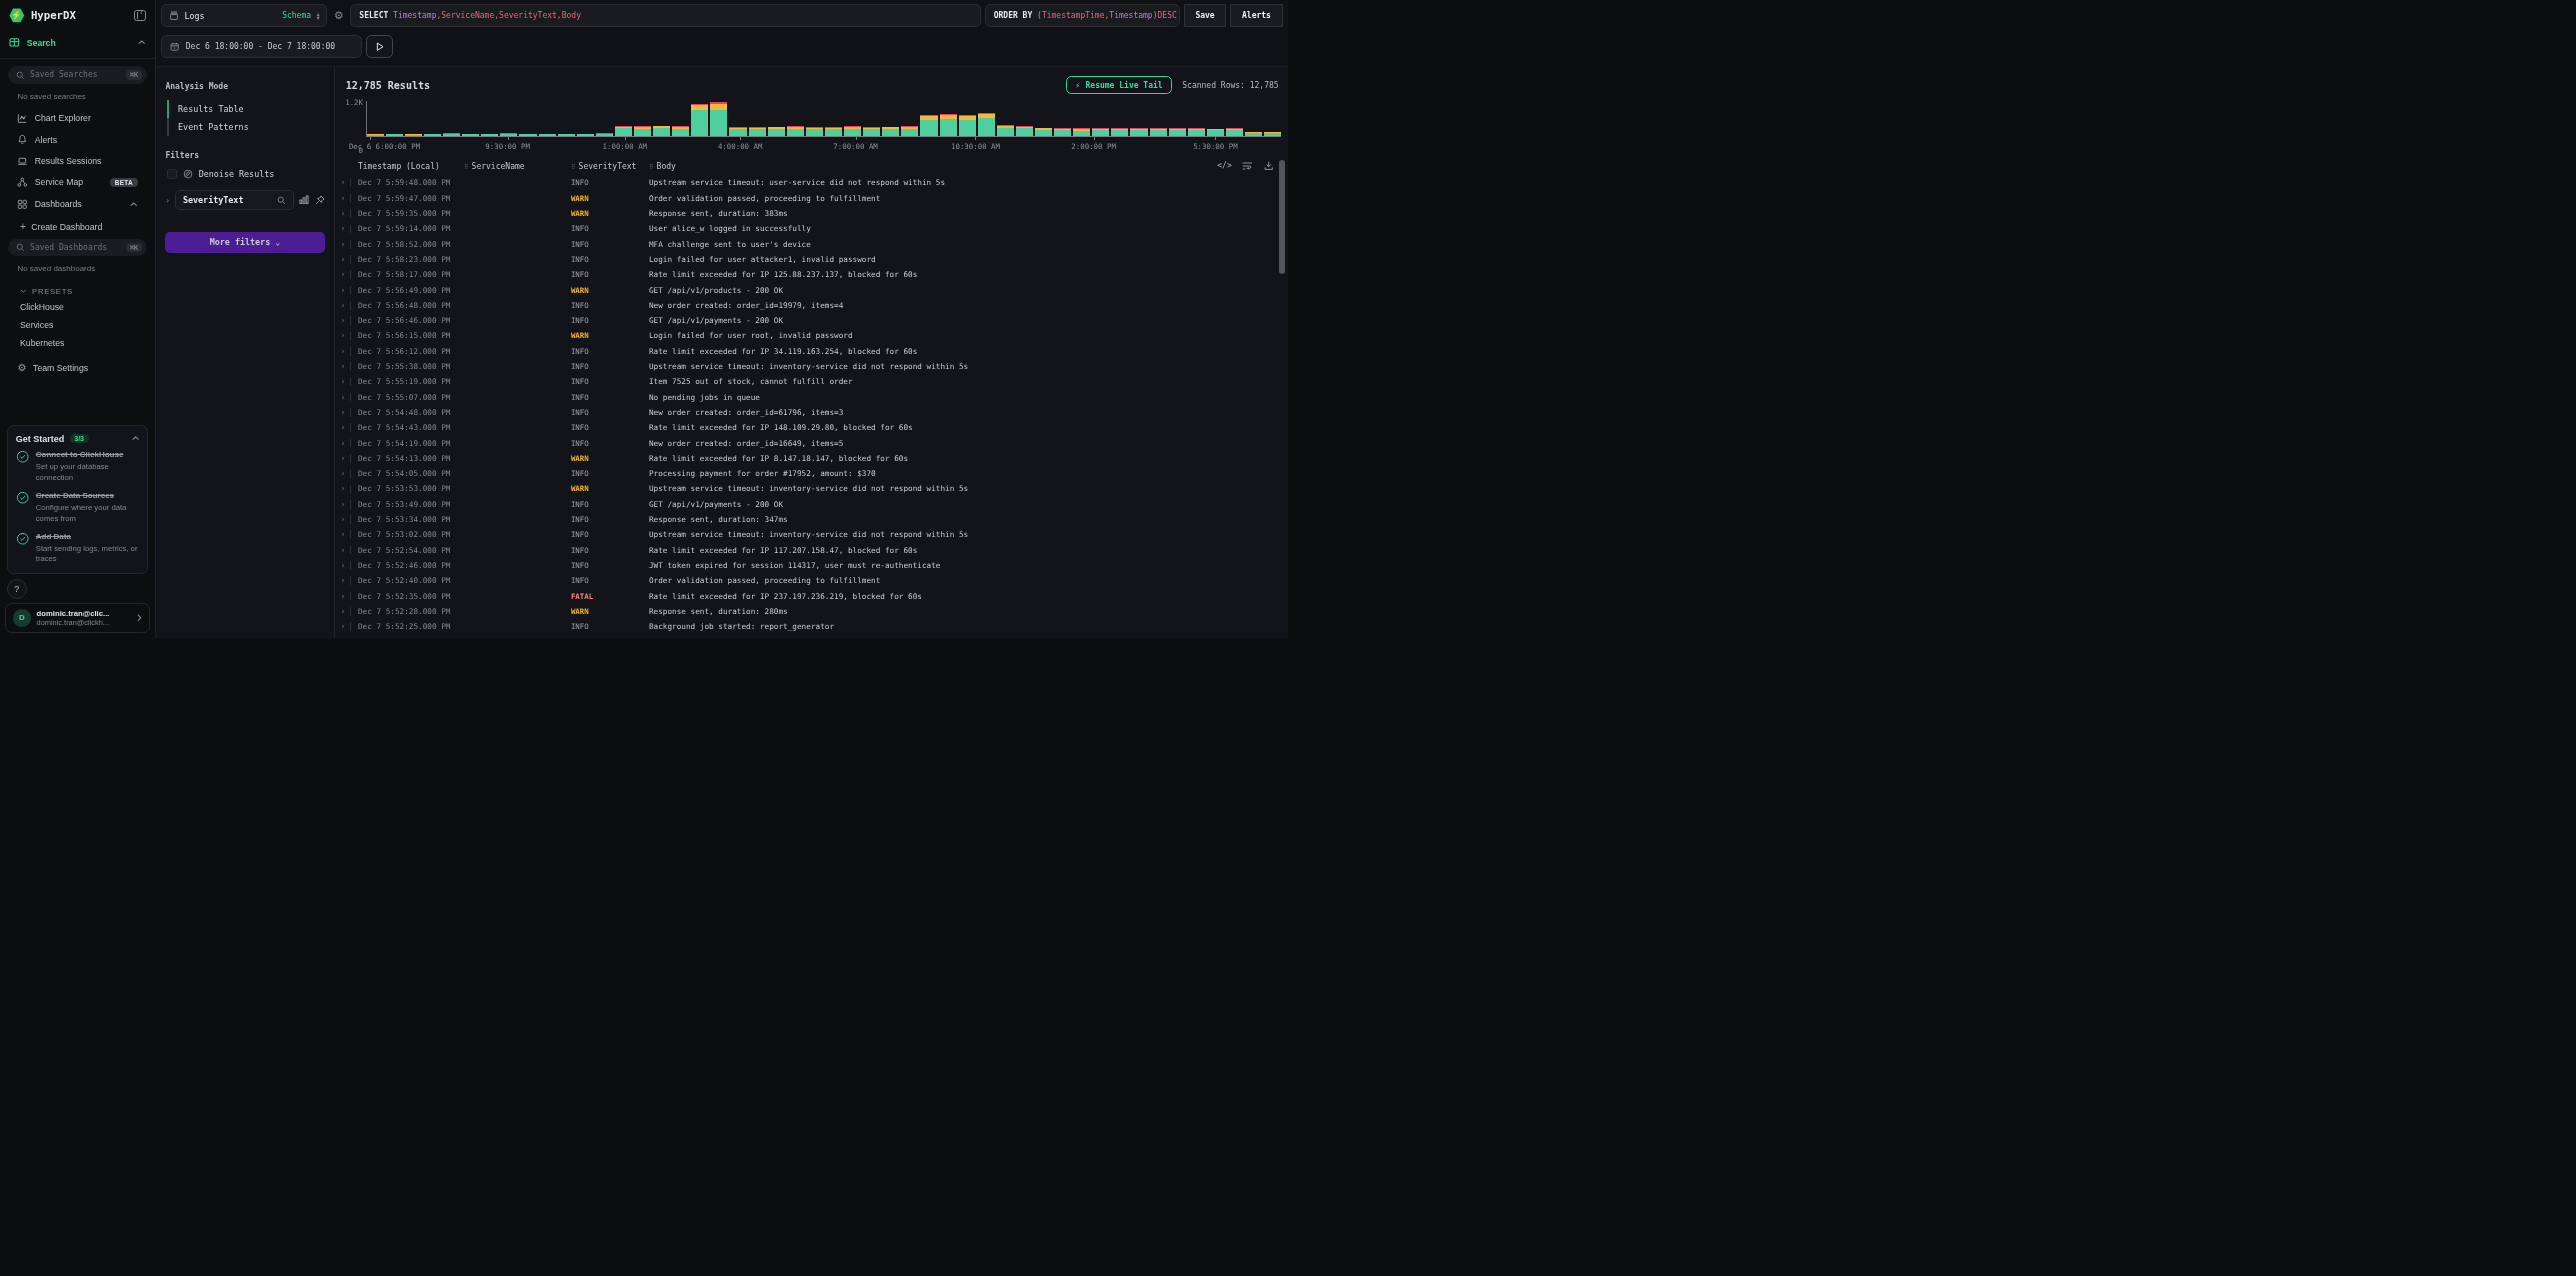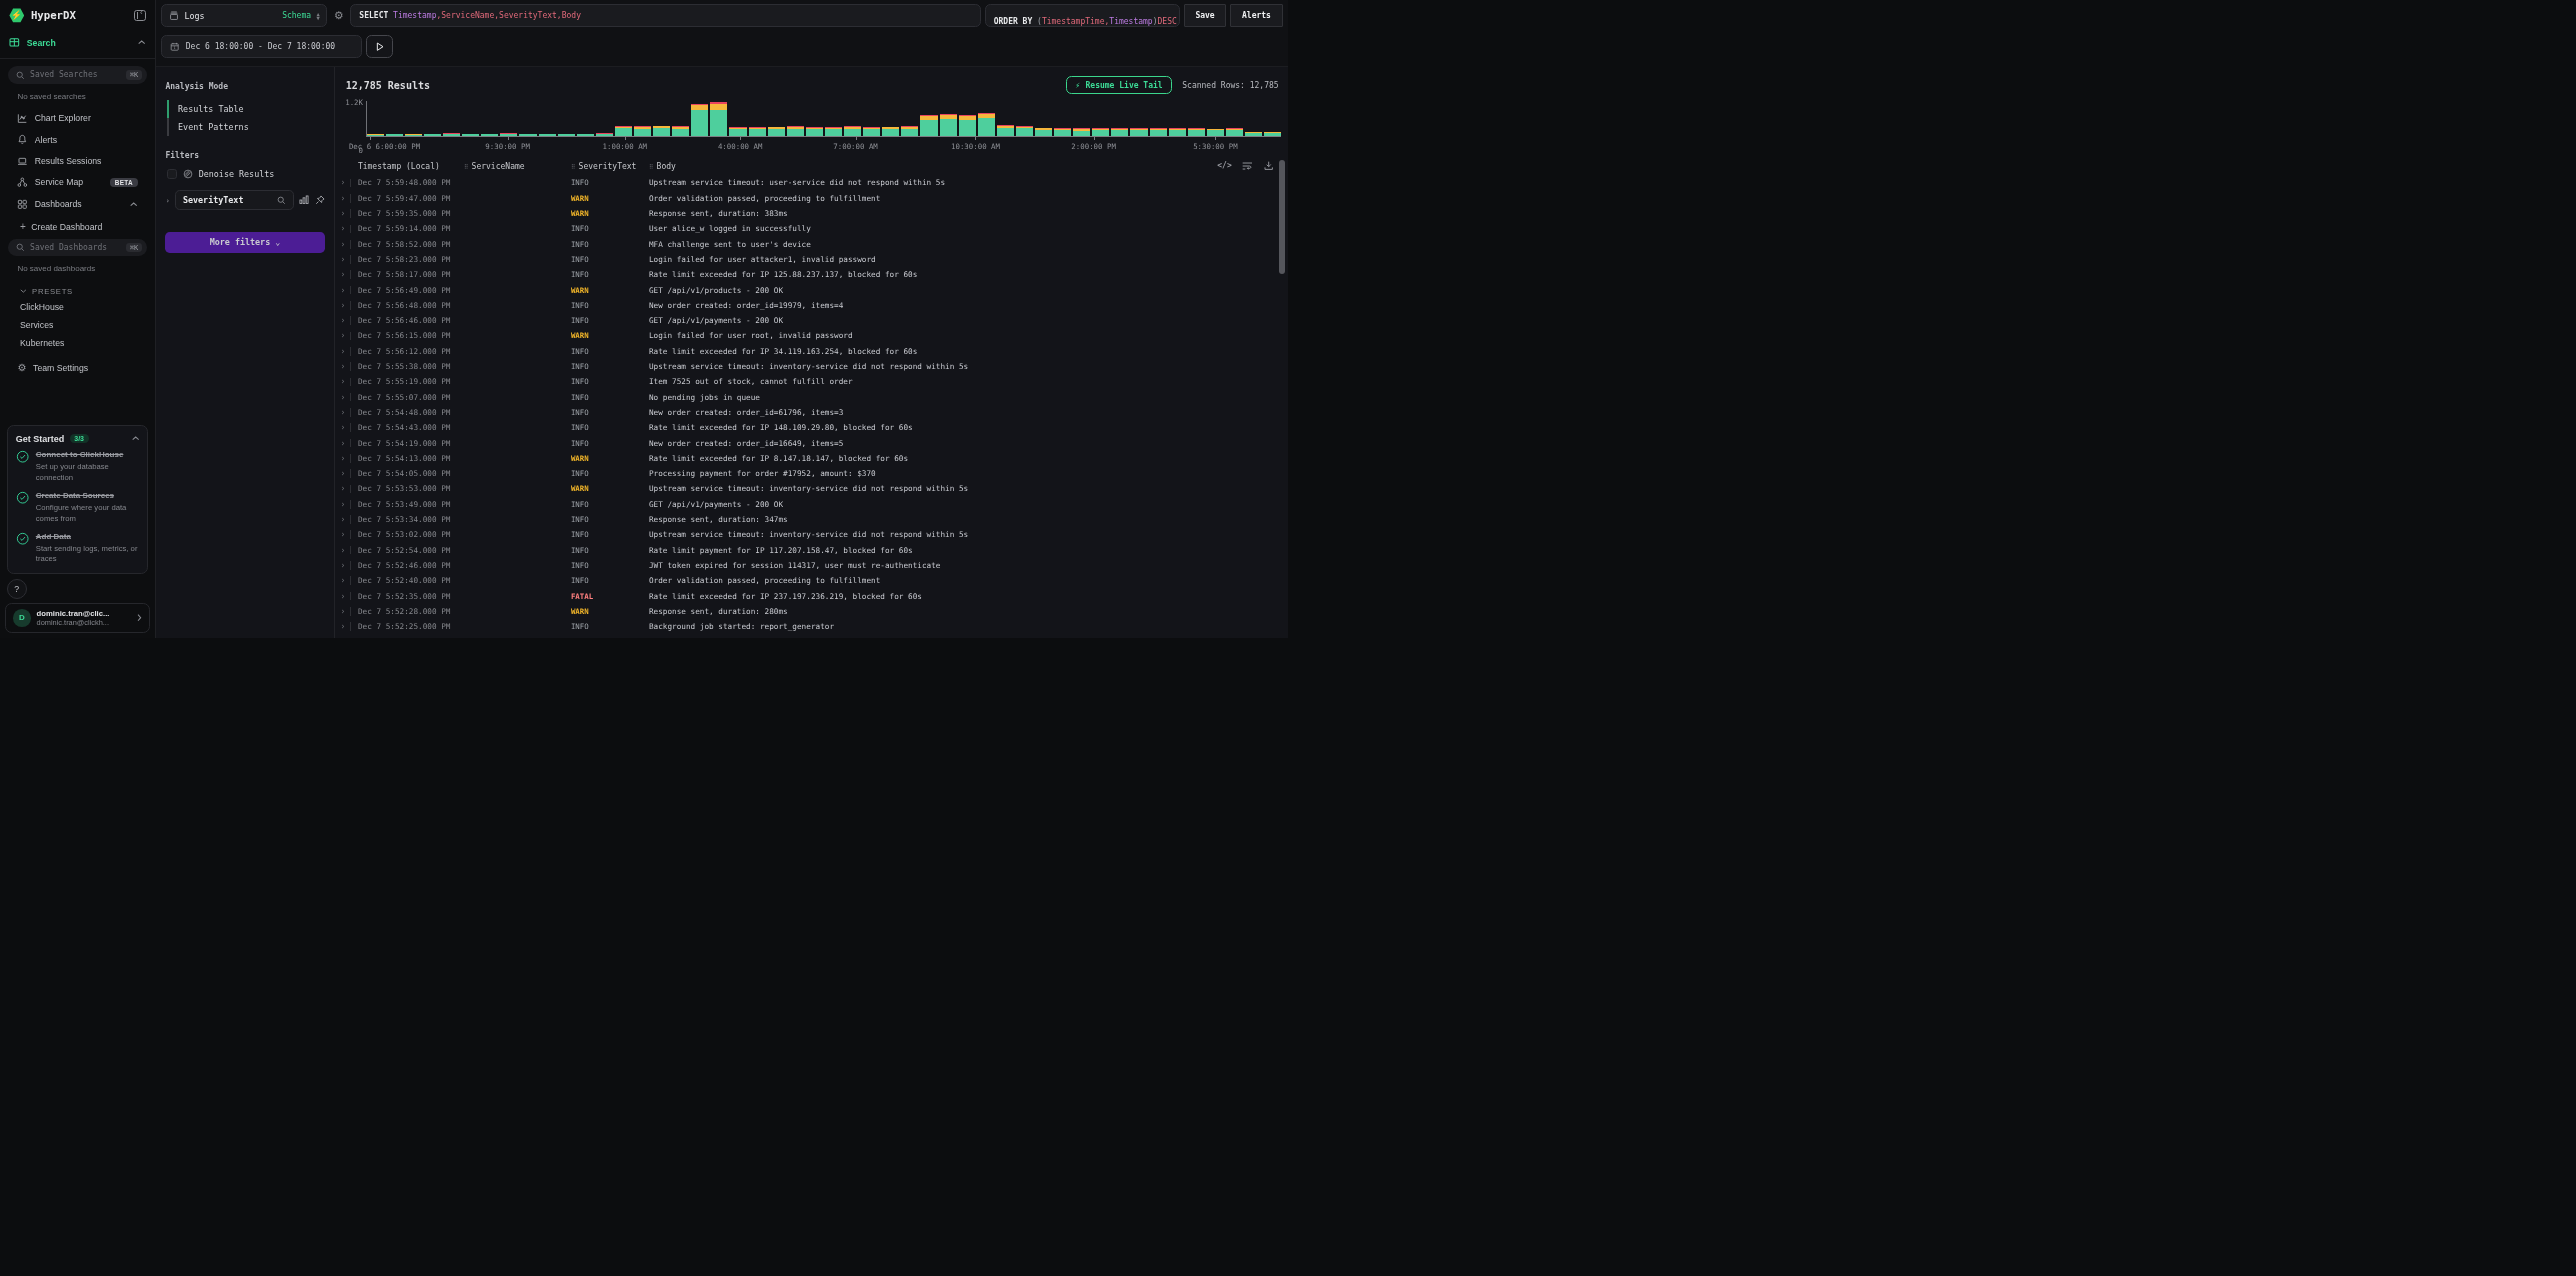--- a/index.html
+++ b/index.html
@@ -60,21 +60,21 @@
   .src-select .grow { flex:1; }
   .src-label { color:#e4e5e8; font-size:8.4px; }
   .schema { color:#3ddc97; }
   .updown { display:flex; flex-direction:column; line-height:4px; color:#7b7d83; font-size:5.4px; }
   .gear-btn { color:#8b8d92; font-size:10.7px; padding:0 2.7px; cursor:pointer; }
   .select-input { flex:1; padding:0 8px; cursor:text; }
   .kw { color:#e8e9eb; font-weight:bold; }
   .f-purple { color:#bd7ce3; }
   .f-red { color:#e0697a; }
   .f-dim { color:#9aa0a6; }
-  .orderby { width:195px; padding:0 8px; white-space:nowrap; overflow:hidden; cursor:text;align-items:flex-end; }
+  .orderby { width:195px; padding:0 8px; white-space:nowrap; overflow:hidden; cursor:text; }
   .btn { background:#1a1b1f; border:0.7px solid #303136; border-radius:1px; height:23px; padding:0 10.7px; color:#f0f1f3; font-weight:bold; font-family:"DejaVu Sans Mono", monospace; font-size:8px; display:flex; align-items:center; cursor:pointer; }
   .search-main { flex:1; background:#16171b; padding:0 8px; cursor:text; }
   .search-main .ph { color:#6f7177; flex:1; }
   .lang-sql { color:#8b8d92; }
   .lang-div { color:#44464b; margin:0 4.7px; }
   .lang-lucene { color:#3ddc97; cursor:pointer; }
   .date-ctl { width:201px; padding:0 8px; gap:6px; color:#c9cbd0; cursor:pointer; }
   .play-btn { width:27px; justify-content:center; cursor:pointer; background:#141519; border:0.7px solid #45464c; }
 
   .content { flex:1; display:flex; min-height:0; background:#131419; border-top:0.7px solid #1c1d21; }
@@ -958,21 +958,21 @@
                 <span class="c-body">Upstream service timeout: inventory-service did not respond within 5s</span>
               </div>
               <div class="log-row">
                 <span class="chev-cell">
                   <span>›</span>
                   <span class="rowdiv"></span>
                 </span>
                 <span class="c-ts">Dec 7 5:52:54.000 PM</span>
                 <span class="c-svc"></span>
                 <span class="c-sev sev-info">INFO</span>
-                <span class="c-body">Rate limit payment for IP 117.207.158.47, blocked for 60s</span>
+                <span class="c-body">Rate limit exceeded for IP 117.207.158.47, blocked for 60s</span>
               </div>
               <div class="log-row">
                 <span class="chev-cell">
                   <span>›</span>
                   <span class="rowdiv"></span>
                 </span>
                 <span class="c-ts">Dec 7 5:52:46.000 PM</span>
                 <span class="c-svc"></span>
                 <span class="c-sev sev-info">INFO</span>
                 <span class="c-body">JWT token expired for session 114317, user must re-authenticate</span>

